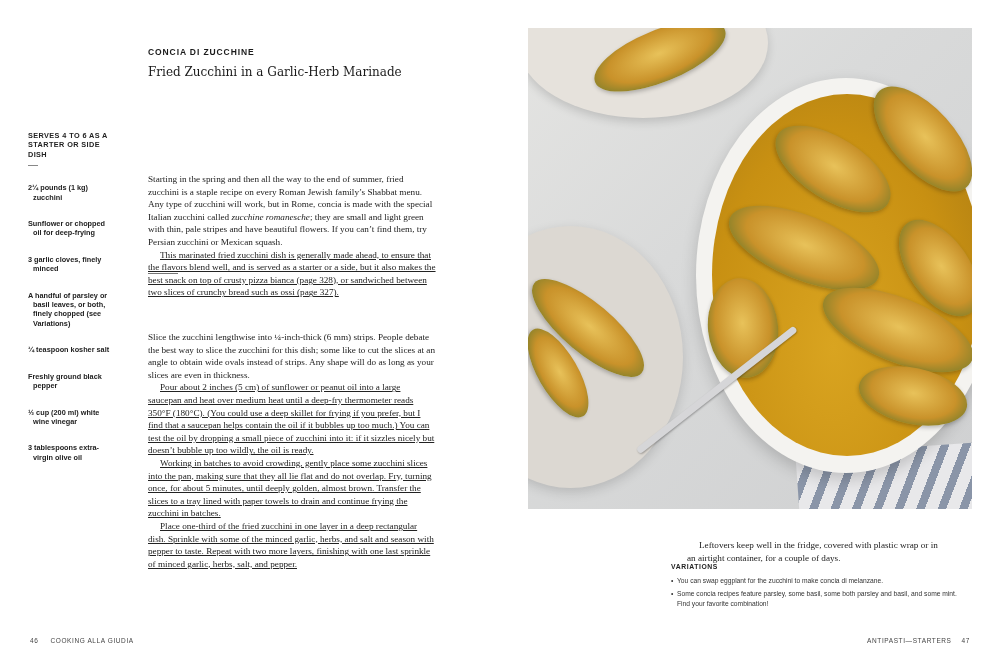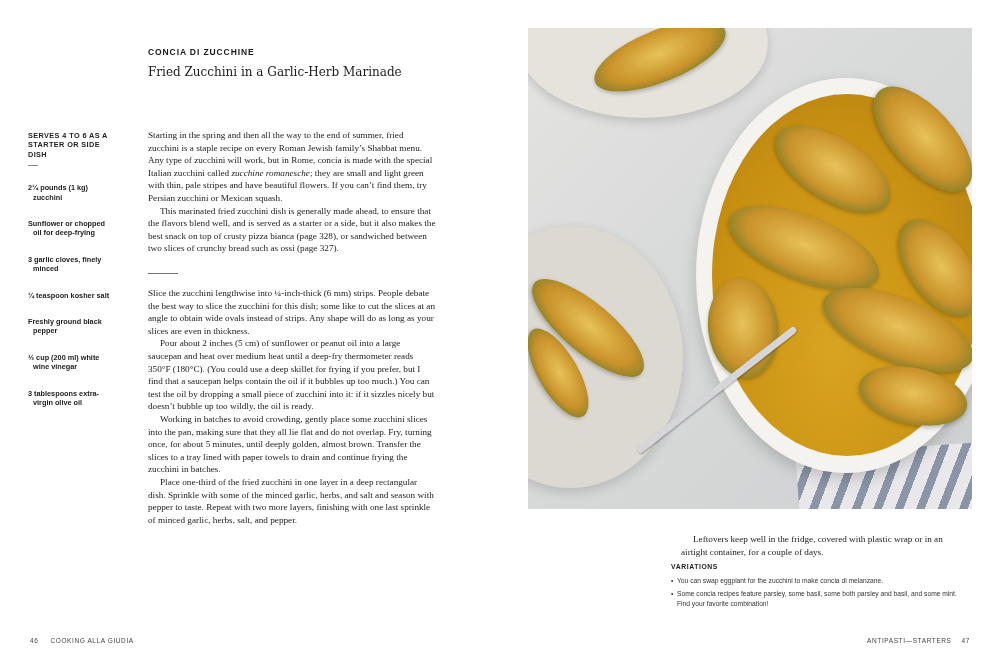--- a/index.html
+++ b/index.html
@@ -31,23 +31,24 @@
     font-size: 7.3px; font-weight: bold; line-height: 9.4px; color: #222;
   }
   .serves { text-transform: uppercase; letter-spacing: 0.4px; }
   .side-rule { width: 10px; border-top: 1px solid #888; margin: 6px 0 6px 0; }
   .ing { margin-bottom: 6px; padding-left: 5px; text-indent: -5px; margin-top: 17px; }
 
   .body-col {
     position: absolute; left: 148px; width: 288px;
     font-size: 9.2px; line-height: 12.6px; color: #222;
     text-align: left;
+    margin-top: 44px;
   }
   .body-col p { margin: 0; }
-  .body-col p.ind { text-indent: 12px; }
+  .body-col p.ind { text-indent: 12px; text-decoration: underline; }
   .intro { top: 129px; }
   .method { top: 287px; }
   .rule {
     position: absolute; left: 148px; top: 273px; width: 30px;
     border-top: 1px solid #777;
   }
   .folio-left {
     position: absolute; left: 30px; top: 637px;
     font-family: "Liberation Sans", sans-serif;
     font-size: 6.5px; letter-spacing: 0.6px; color: #444;
@@ -90,21 +91,21 @@
     position: absolute; left: 110px; top: 420px; width: 200px; height: 7px;
     background: #d6d6d8; border-radius: 4px; transform: rotate(-38deg);
     transform-origin: left center; box-shadow: 0 1px 2px rgba(0,0,0,0.3);
   }
 
   
   .right-col {
     position: absolute; left: 671px; top: 523px; width: 290px;
     font-size: 9.2px; line-height: 13px; color: #222;
   }
-  .right-col p { margin: 10px; text-indent: 12px; }
+  .right-col p { margin: 16px; text-indent: 12px; }
   .var-head {
     position: absolute; left: 671px; top: 563px;
     font-family: "Liberation Sans", sans-serif;
     font-size: 6.8px; font-weight: bold; letter-spacing: 0.6px; color: #222;
   }
   .var-list {
     position: absolute; left: 671px; top: 576px; width: 290px;
     margin: 0; padding: 0; list-style: none;
     font-family: "Liberation Sans", sans-serif;
     font-size: 6.7px; line-height: 10px; color: #333;
@@ -126,20 +127,21 @@
   <div>
     <div class="kicker">CONCIA DI ZUCCHINE</div>
     <h1 class="title">Fried Zucchini in a Garlic-Herb Marinade</h1>
 
     <div class="sidebar">
       <div class="serves">SERVES 4 TO 6 AS A STARTER OR SIDE DISH</div>
       <div class="side-rule"></div>
       <div class="ing">2¼ pounds (1 kg) zucchini</div>
       <div class="ing">Sunflower or chopped oil for deep-frying</div>
       <div class="ing">3 garlic cloves, finely minced</div>
+      <div class="ing">A handful of parsley or basil leaves, or both, finely chopped (see Variations)</div>
       <div class="ing">¼ teaspoon kosher salt</div>
       <div class="ing">Freshly ground black pepper</div>
       <div class="ing">½ cup (200 ml) white wine vinegar</div>
       <div class="ing">3 tablespoons extra-virgin olive oil</div>
     </div>
 
     <div class="body-col intro">
       <p><span>Starting in the spring and then all the way to the end of summer, fried zucchini is a staple recipe on every Roman Jewish family’s Shabbat menu. Any type of zucchini will work, but in Rome, concia is made with the special Italian zucchini called </span><em>zucchine romanesche</em><span>; they are small and light green with thin, pale stripes and have beautiful flowers. If you can’t find them, try Persian zucchini or Mexican squash.</span></p>
       <p class="ind">This marinated fried zucchini dish is generally made ahead, to ensure that the flavors blend well, and is served as a starter or a side, but it also makes the best snack on top of crusty pizza bianca (page 328), or sandwiched between two slices of crunchy bread such as ossi (page 327).</p>
     </div>

